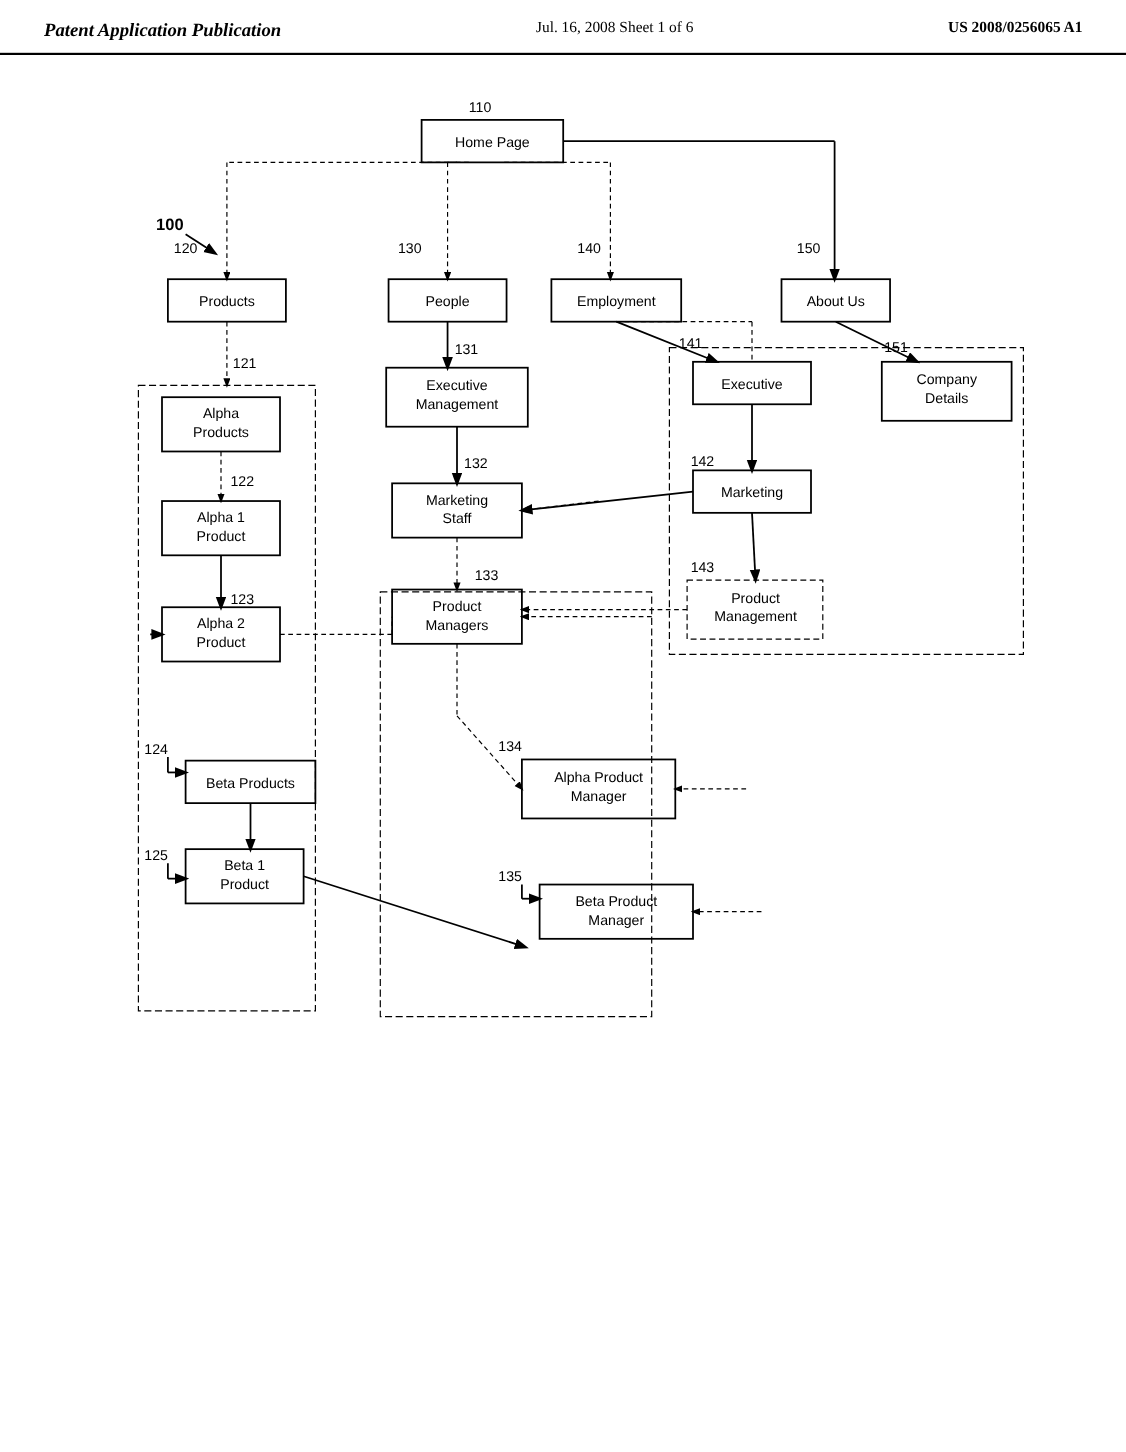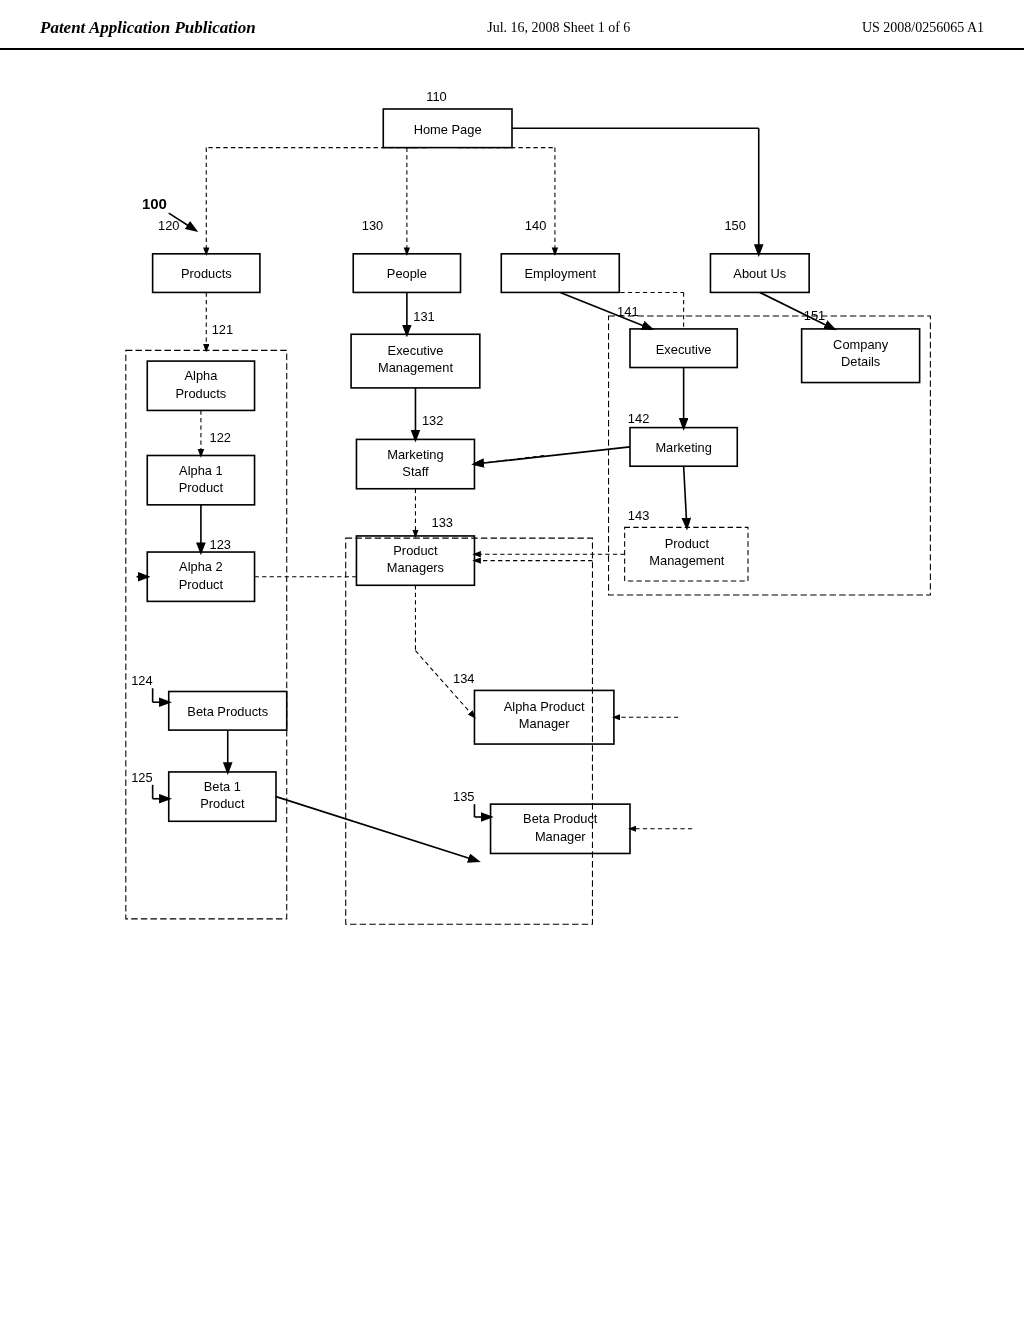--- a/index.html
+++ b/index.html
@@ -8,38 +8,38 @@
       font-family: 'Times New Roman', Times, serif;
       width: 1024px;
       min-height: 1320px;
       position: relative;
       overflow: hidden;
     }
 
     .page-header {
       display: flex;
       justify-content: space-between;
-      align-items: center;
+      align-items: flex-start;
       padding: 18px 40px 10px 40px;
       border-bottom: 2px solid #000;
     }
 
     .header-left {
       font-size: 17px;
       font-weight: bold;
       font-style: italic;
     }
 
     .header-center {
       font-size: 14px;
     }
 
     .header-right {
       font-size: 14px;
-      font-weight: normal;
+      font-weight: bold;
     }
 
     .diagram-area {
       position: relative;
       width: 100%;
       height: 1180px;
     }
 
     svg.diagram-svg {
       position: absolute;

